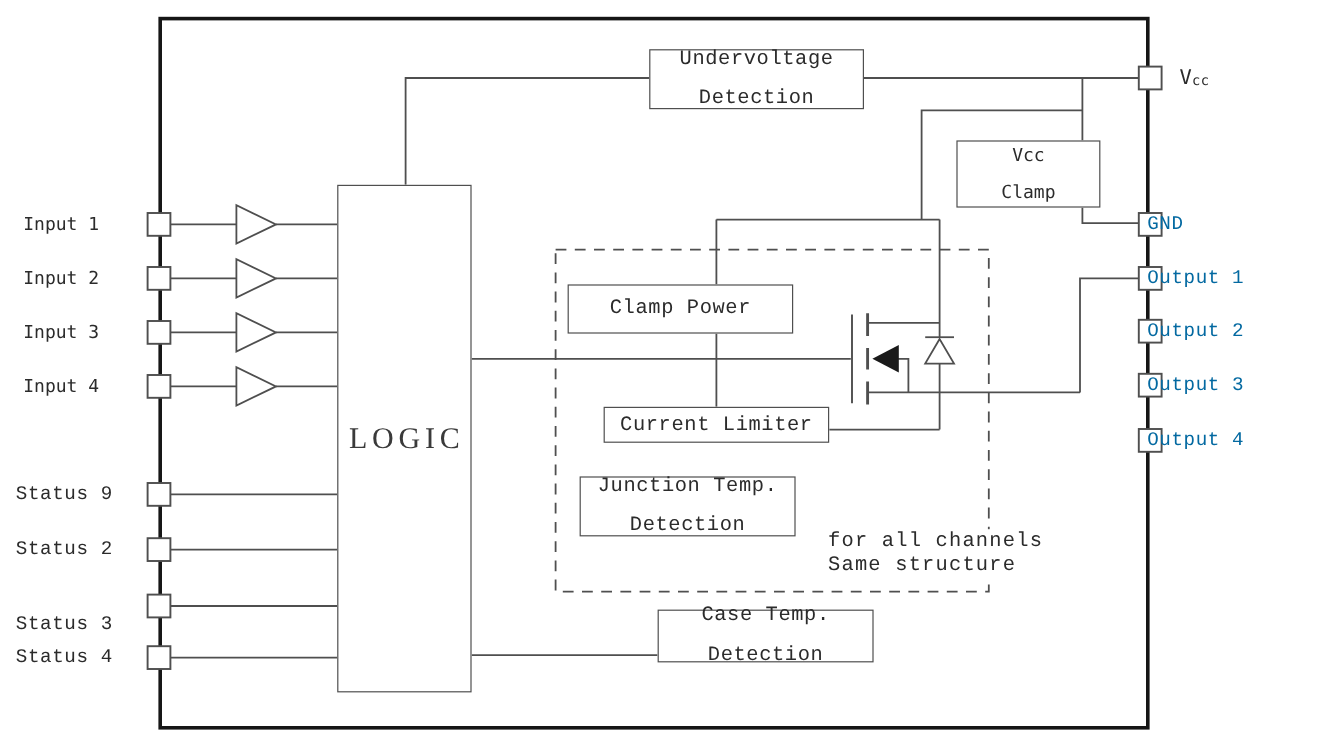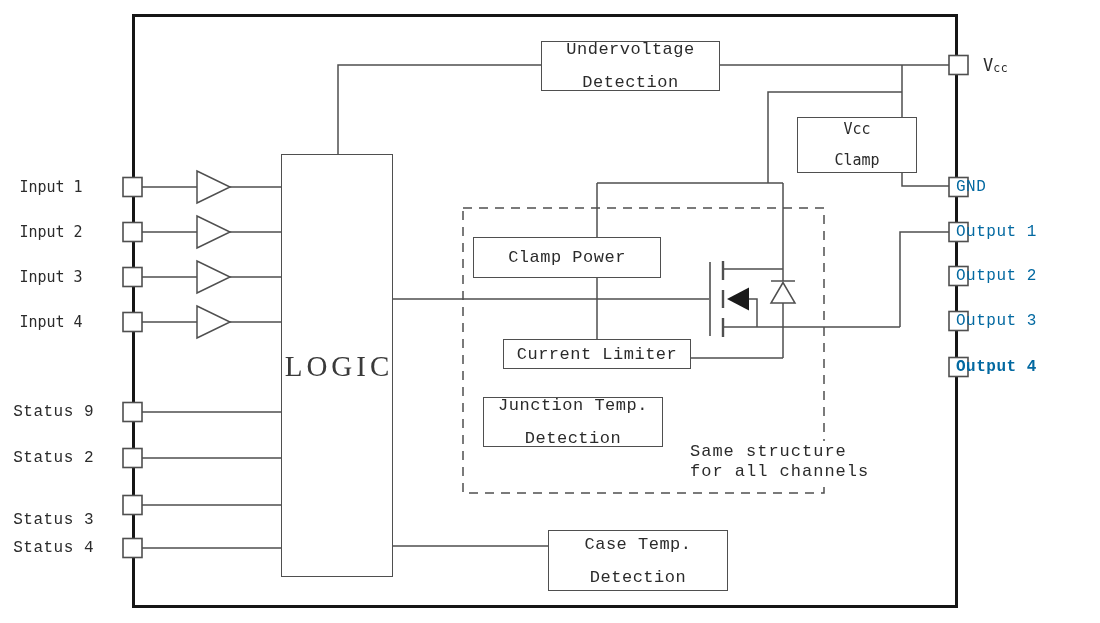--- a/index.html
+++ b/index.html
@@ -19,25 +19,25 @@
   .f-sans  { font-family:"DejaVu Sans Mono", monospace; }
   .box .bl { font-size:17px; letter-spacing:0.5px; line-height:21px; white-space:nowrap; color:#2b2b2b; }
   .box .bl-sans { font-size:15px; line-height:19px; white-space:nowrap; color:#2b2b2b; }
 
   #box-uv            { left:541px; top:41px;  width:179px; height:50px; }
   #box-vccclamp      { left:797px; top:117px; width:120px; height:56px; }
   #box-logic         { left:281px; top:154px; width:112px; height:423px; }
   #box-clamp-power   { left:473px; top:237px; width:188px; height:41px; }
   #box-current-lim   { left:503px; top:339px; width:188px; height:30px; }
   #box-junction      { left:483px; top:397px; width:180px; height:50px; }
-  #box-case          { left:548px; top:530px; width:180px; height:61px; }
+  #box-case          { left:548px; top:508px; width:180px; height:44px; }
 
   #box-logic .logic-text {
     font-family:"Liberation Serif","DejaVu Serif",serif;
-    font-size:29px; letter-spacing:4px; color:#3a3a3a; line-height:28px;
+    font-size:25px; letter-spacing:4px; color:#3a3a3a; line-height:28px;
     padding-left:4px; 
   }
 
   .pin-label-left {
     position:absolute; left:8px; width:86px; height:20px; line-height:20px;
     text-align:right; white-space:nowrap; color:#2b2b2b;
   }
   .pin-label-right {
     position:absolute; left:956px; height:20px; line-height:20px;
     text-align:center; white-space:nowrap; color:#0369a1;
@@ -158,35 +158,35 @@
     <div class="bl f-mono">Junction Temp.</div>
     <div class="bl f-mono">Detection</div>
   </div>
 
   <div class="box" id="box-case">
     <div class="bl f-mono">Case Temp.</div>
     <div class="bl f-mono">Detection</div>
   </div>
 
   <div id="annotation" class="f-mono">
+    <div>for all channels</div>
     <div>Same structure</div>
-    <div>for all channels</div>
   </div>
 
   <div class="pin-label-left lbl-sans f-sans" style="top:177px;">Input 1</div>
   <div class="pin-label-left lbl-sans f-sans" style="top:222px;">Input 2</div>
   <div class="pin-label-left lbl-sans f-sans" style="top:267px;">Input 3</div>
   <div class="pin-label-left lbl-sans f-sans" style="top:312px;">Input 4</div>
   <div class="pin-label-left lbl-mono f-mono" style="top:402px;">Status 9</div>
   <div class="pin-label-left lbl-mono f-mono" style="top:448px;">Status 2</div>
   <div class="pin-label-left lbl-mono f-mono" style="top:510px;">Status 3</div>
   <div class="pin-label-left lbl-mono f-mono" style="top:538px;text-align:right;">Status 4</div>
 
   <div id="lbl-vcc" class="f-sans">
     <span class="v-main">V</span><span class="v-sub">cc</span>
   </div>
   <div class="pin-label-right lbl-mono f-mono" style="top:177px;">GND</div>
   <div class="pin-label-right lbl-mono f-mono" style="top:222px;">Output 1</div>
   <div class="pin-label-right lbl-mono f-mono" style="top:266px;">Output 2</div>
   <div class="pin-label-right lbl-mono f-mono" style="top:311px;">Output 3</div>
-  <div class="pin-label-right lbl-mono f-mono" style="top:357px;font-weight:bold;">Output 4</div>
+  <div class="pin-label-right lbl-mono f-mono" style="top:357px;">Output 4</div>
 
 </div>
 
 </body></html>

